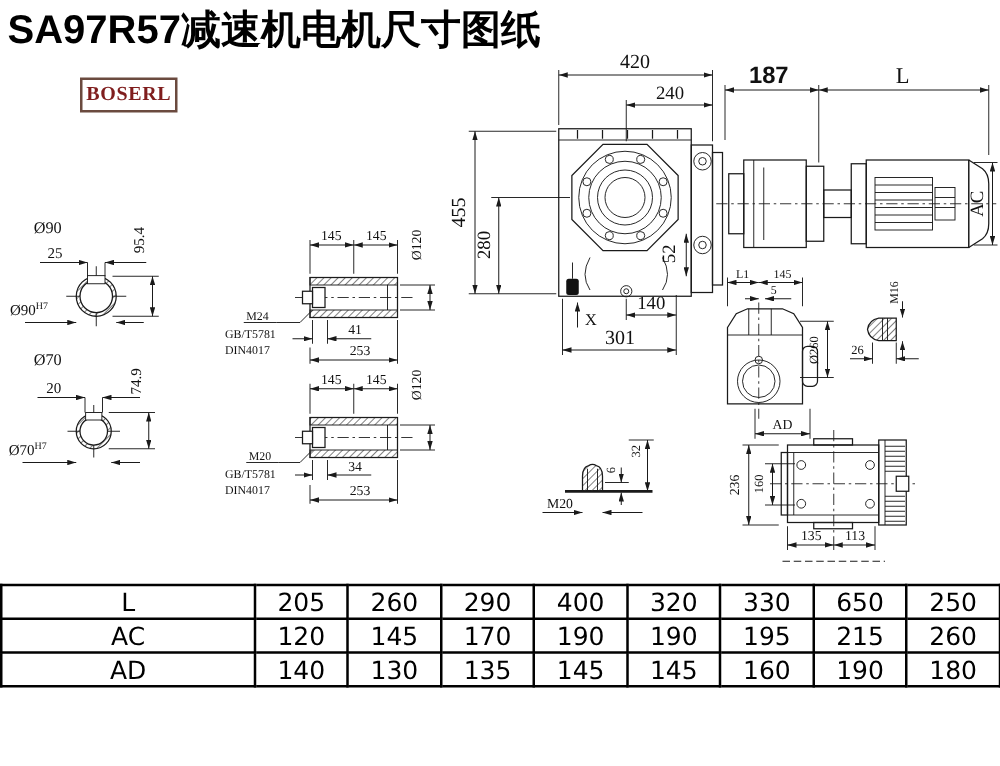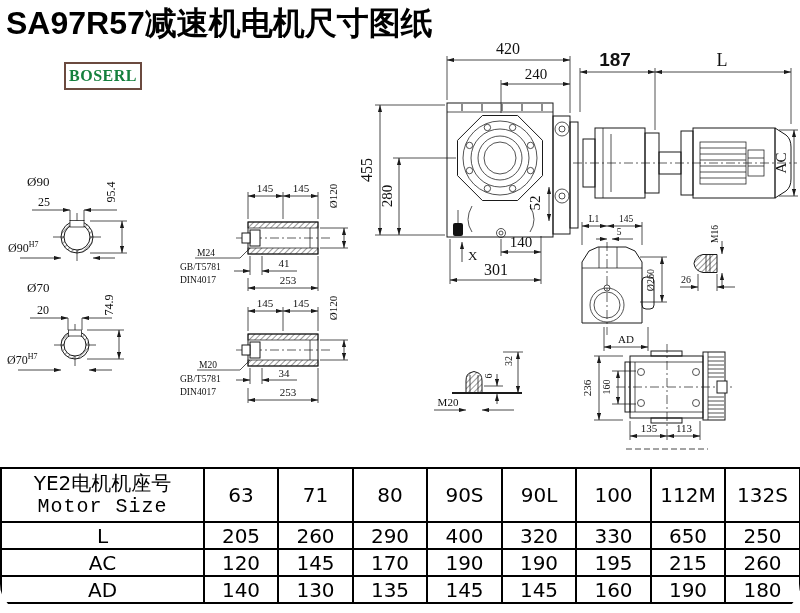--- a/index.html
+++ b/index.html
@@ -1,21 +1,21 @@
 <!DOCTYPE html>
 <html><head>
 <meta charset="utf-8">
 <style>
   html,body{margin:0;padding:0;background:#fff;}
   #stage{position:relative;width:800px;height:613px;background:#fff;overflow:hidden;
-         font-family:"Liberation Sans",sans-serif;border-radius:29px;}
+         font-family:"Liberation Sans",sans-serif;}
   #page-title{position:absolute;left:6px;top:2px;font-size:32px;font-weight:700;color:#000;
               letter-spacing:0px;white-space:nowrap;}
   #logo{position:absolute;left:64px;top:62px;width:74px;height:24px;border:2px solid #6b4a3f;
-        background:#fff;color:#15803d;font-family:"Liberation Serif",serif;font-weight:700;
+        background:#fff;color:#7f1d1d;font-family:"Liberation Serif",serif;font-weight:700;
         font-size:16px;display:flex;align-items:center;justify-content:center;letter-spacing:.5px;}
   #drawing{position:absolute;left:0;top:0;}
   svg text{fill:#111;font-family:"Liberation Serif",serif;}
   .ln{stroke:#1a1a1a;stroke-width:1;fill:none;}
   .lw{stroke:#1a1a1a;stroke-width:1;fill:#fff;}
   .tn{stroke:#1a1a1a;stroke-width:.75;fill:none;}
   .dim{stroke:#1a1a1a;stroke-width:.8;fill:none;marker-start:url(#m);marker-end:url(#m);}
   .ar{stroke:#1a1a1a;stroke-width:.8;fill:none;marker-end:url(#m);}
   .cl{stroke:#1a1a1a;stroke-width:.7;fill:none;stroke-dasharray:9 3 2 3;}
   .ds{stroke:#1a1a1a;stroke-width:.8;fill:none;stroke-dasharray:6 3;}
@@ -374,34 +374,20 @@
         <col style="width:74px">
         <col style="width:75px">
         <col style="width:74px">
       <col style="width:75px">
         <col style="width:74px">
         <col style="width:75px">
         <col style="width:74px">
         <col style="width:75px">
     </colgroup>
     <tbody>
-        <tr class="hdr">
-      <td class="head">
-        <div>YE2电机机座号</div>
-        <div class="en">Motor Size</div>
-      </td>
-      <td>63</td>
-      <td>71</td>
-      <td>80</td>
-      <td>90S</td>
-      <td>90L</td>
-      <td>100</td>
-      <td>112M</td>
-      <td>132S</td>
-    </tr>
     <tr class="row">
       <td>L</td>
       <td>205</td>
       <td>260</td>
       <td>290</td>
       <td>400</td>
       <td>320</td>
       <td>330</td>
       <td>650</td>
       <td>250</td>

